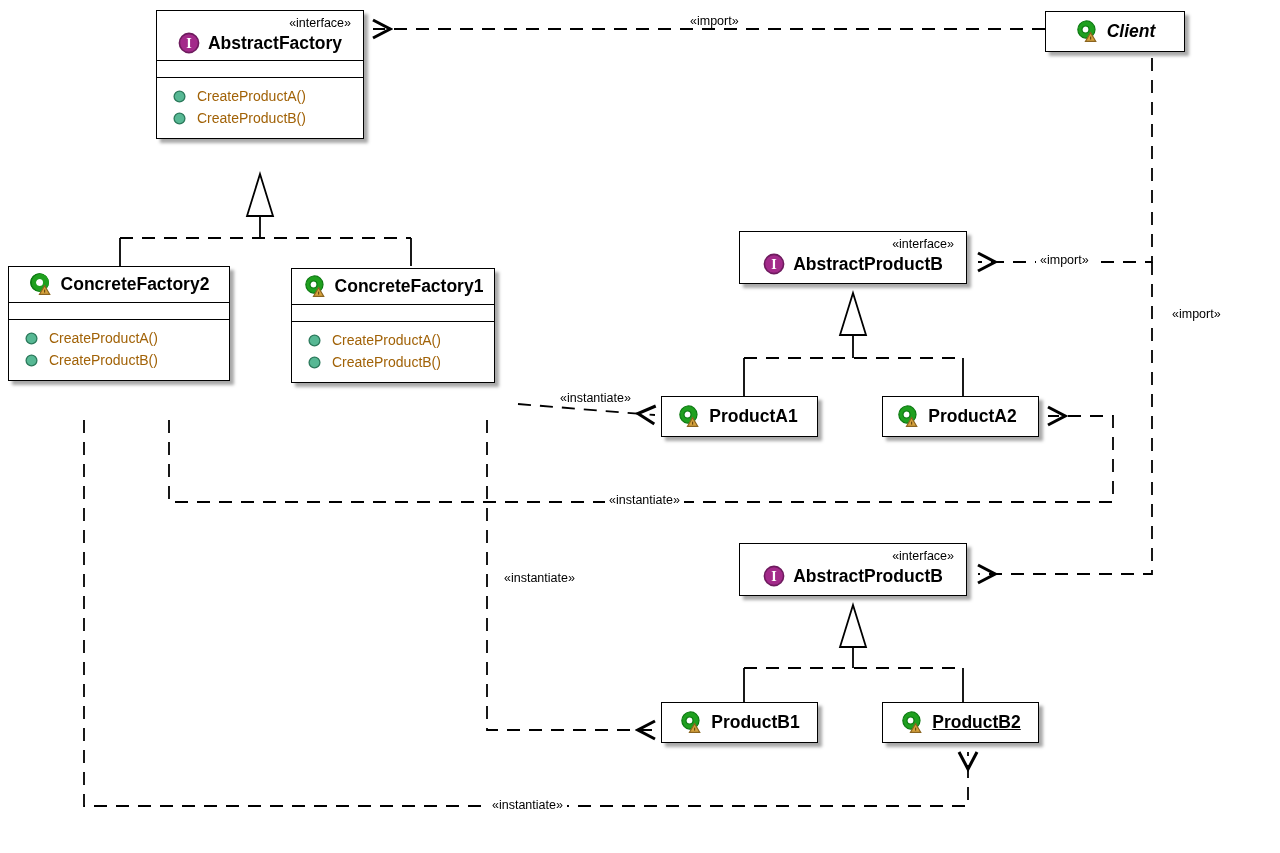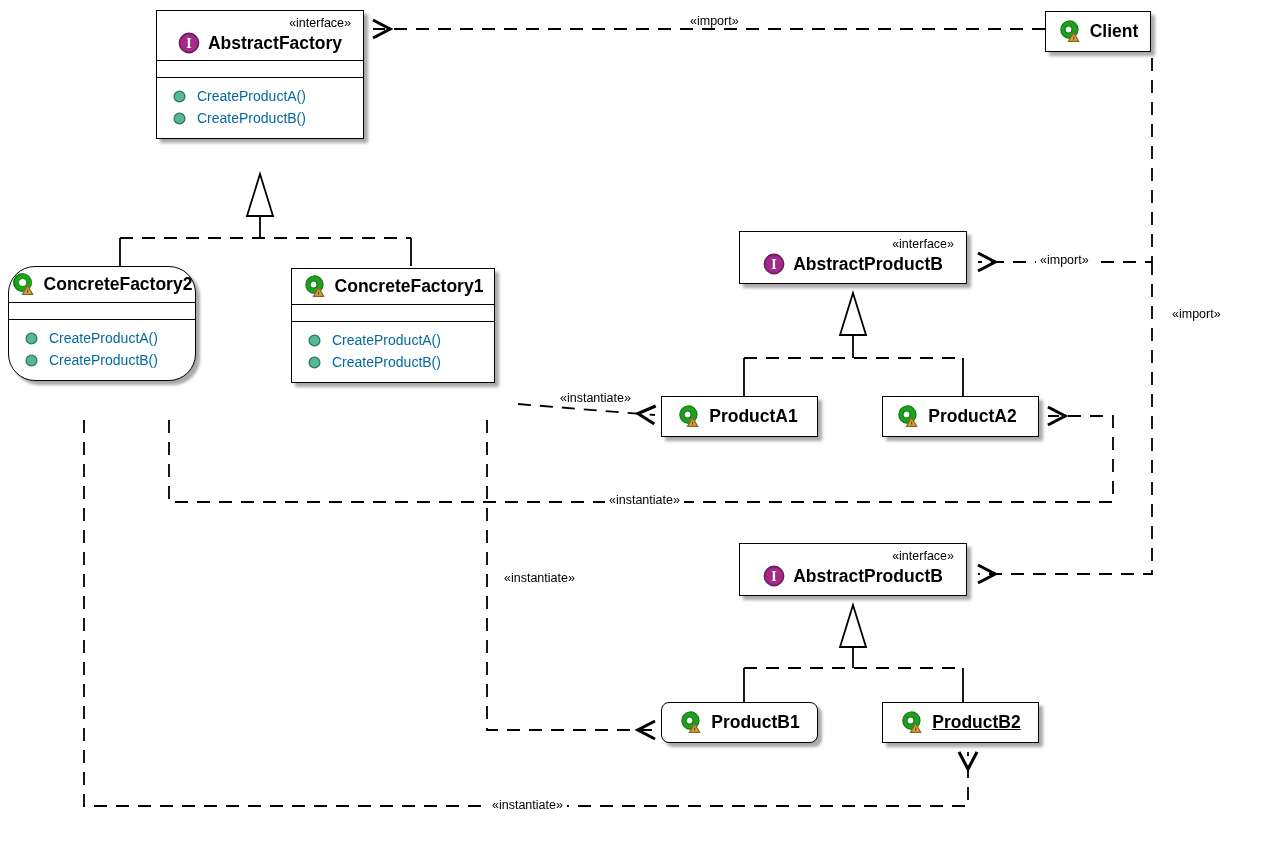--- a/index.html
+++ b/index.html
@@ -45,21 +45,21 @@
   }
 
   .empty-comp{
     height:16px;
     border-bottom:1.6px solid #000;
   }
   .methods{padding:7px 0 9px 0;}
   .method{
     display:flex;align-items:center;gap:11px;
     padding:3px 14px 3px 16px;
-    font-size:14px;color:#0369a1;white-space:nowrap;
+    font-size:14px;color:#a16207;white-space:nowrap;
   }
 
   
   .ico{flex:0 0 auto;display:inline-block;position:relative;}
   .ico-iface{width:22px;height:22px;}
   .ico-class{width:24px;height:24px;}
   .dot{width:13px;height:13px;flex:0 0 auto;}
 
   
   .elabel{
@@ -184,21 +184,21 @@
         <span class="ico dot">
           <svg viewBox="0 0 13 13" width="13" height="13">
             <circle cx="6.5" cy="6.5" r="5.4" fill="#57b894" stroke="#2c7a5c" stroke-width="1.3"></circle>
           </svg>
         </span>
         <span>CreateProductB()</span>
       </div>
     </div>
   </div>
 
-  <div class="node compartments" style="left:8px;top:266px;width:188px;border-radius:27px;">
+  <div class="node compartments" style="left:8px;top:266px;width:222px;">
     <div class="hdr">
       <span class="titleline">
         <span class="ico ico-class">
           <svg viewBox="0 0 24 24" width="24" height="24">
             <circle cx="10.5" cy="10.5" r="8.6" fill="#1fa01f" stroke="#0d7a12" stroke-width="1.4"></circle>
             <circle cx="10.5" cy="10.5" r="3.5" fill="#ffffff"></circle>
             <rect x="10.5" y="7.2" width="8.6" height="6.6" fill="#ffffff"></rect>
             <circle cx="10.5" cy="10.5" r="8.6" fill="none" stroke="#0d7a12" stroke-width="1.4"></circle>
             <path d="M10.5,2 A8.6,8.6 0 1,1 10.5,19.1 A8.6,8.6 0 0,1 10.5,2 Z
                      M10.5,7 A3.5,3.5 0 1,0 10.5,14 A3.5,3.5 0 0,0 10.5,7 Z" fill="#1fa01f" fill-rule="evenodd"></path>
@@ -258,21 +258,21 @@
         <span class="ico dot">
           <svg viewBox="0 0 13 13" width="13" height="13">
             <circle cx="6.5" cy="6.5" r="5.4" fill="#57b894" stroke="#2c7a5c" stroke-width="1.3"></circle>
           </svg>
         </span>
         <span>CreateProductB()</span>
       </div>
     </div>
   </div>
 
-  <div class="node" style="left:1045px;top:11px;width:106px;">
+  <div class="node" style="left:1045px;top:11px;width:140px;font-style:italic;">
     <div class="hdr" style="padding:7px 12px 8px 12px;">
       <span class="titleline">
         <span class="ico ico-class">
           <svg viewBox="0 0 24 24" width="24" height="24">
             <path d="M10.5,2 A8.6,8.6 0 1,1 10.5,19.1 A8.6,8.6 0 0,1 10.5,2 Z
                      M10.5,7 A3.5,3.5 0 1,0 10.5,14 A3.5,3.5 0 0,0 10.5,7 Z" fill="#1fa01f" fill-rule="evenodd" stroke="#0d7a12" stroke-width="1.2"></path>
             <path d="M15.6,13.6 L20.8,22.4 L10.4,22.4 Z" fill="#d6a23c" stroke="#8a6420" stroke-width="1.1"></path>
             <rect x="15.0" y="17.6" width="1.2" height="3.0" fill="#6b4a14"></rect>
           </svg>
         </span>
@@ -336,21 +336,21 @@
                      M10.5,7 A3.5,3.5 0 1,0 10.5,14 A3.5,3.5 0 0,0 10.5,7 Z" fill="#1fa01f" fill-rule="evenodd" stroke="#0d7a12" stroke-width="1.2"></path>
             <path d="M15.6,13.6 L20.8,22.4 L10.4,22.4 Z" fill="#d6a23c" stroke="#8a6420" stroke-width="1.1"></path>
             <rect x="15.0" y="17.6" width="1.2" height="3.0" fill="#6b4a14"></rect>
           </svg>
         </span>
         <span class="name">ProductA2</span>
       </span>
     </div>
   </div>
 
-  <div class="node" style="left:661px;top:702px;width:157px;border-radius:8px;">
+  <div class="node" style="left:661px;top:702px;width:157px;">
     <div class="hdr" style="padding:7px 12px 8px 12px;">
       <span class="titleline">
         <span class="ico ico-class">
           <svg viewBox="0 0 24 24" width="24" height="24">
             <path d="M10.5,2 A8.6,8.6 0 1,1 10.5,19.1 A8.6,8.6 0 0,1 10.5,2 Z
                      M10.5,7 A3.5,3.5 0 1,0 10.5,14 A3.5,3.5 0 0,0 10.5,7 Z" fill="#1fa01f" fill-rule="evenodd" stroke="#0d7a12" stroke-width="1.2"></path>
             <path d="M15.6,13.6 L20.8,22.4 L10.4,22.4 Z" fill="#d6a23c" stroke="#8a6420" stroke-width="1.1"></path>
             <rect x="15.0" y="17.6" width="1.2" height="3.0" fill="#6b4a14"></rect>
           </svg>
         </span>

